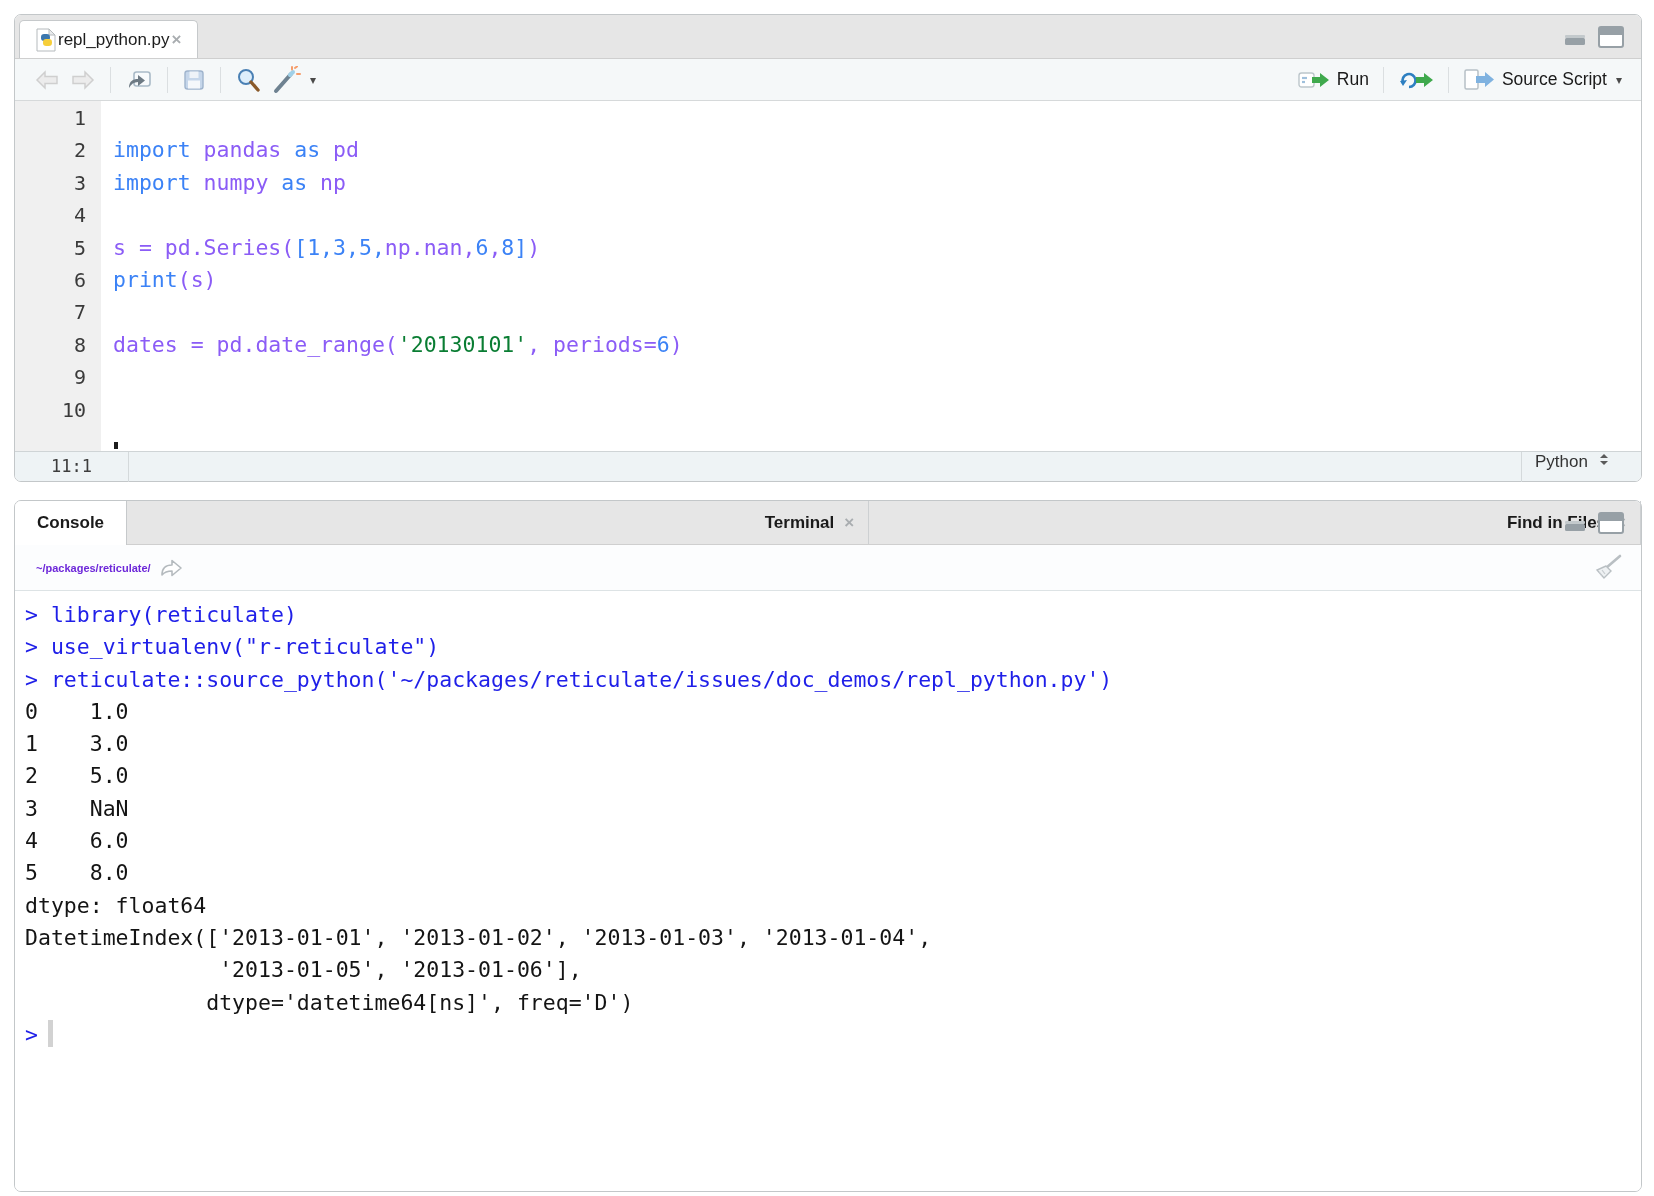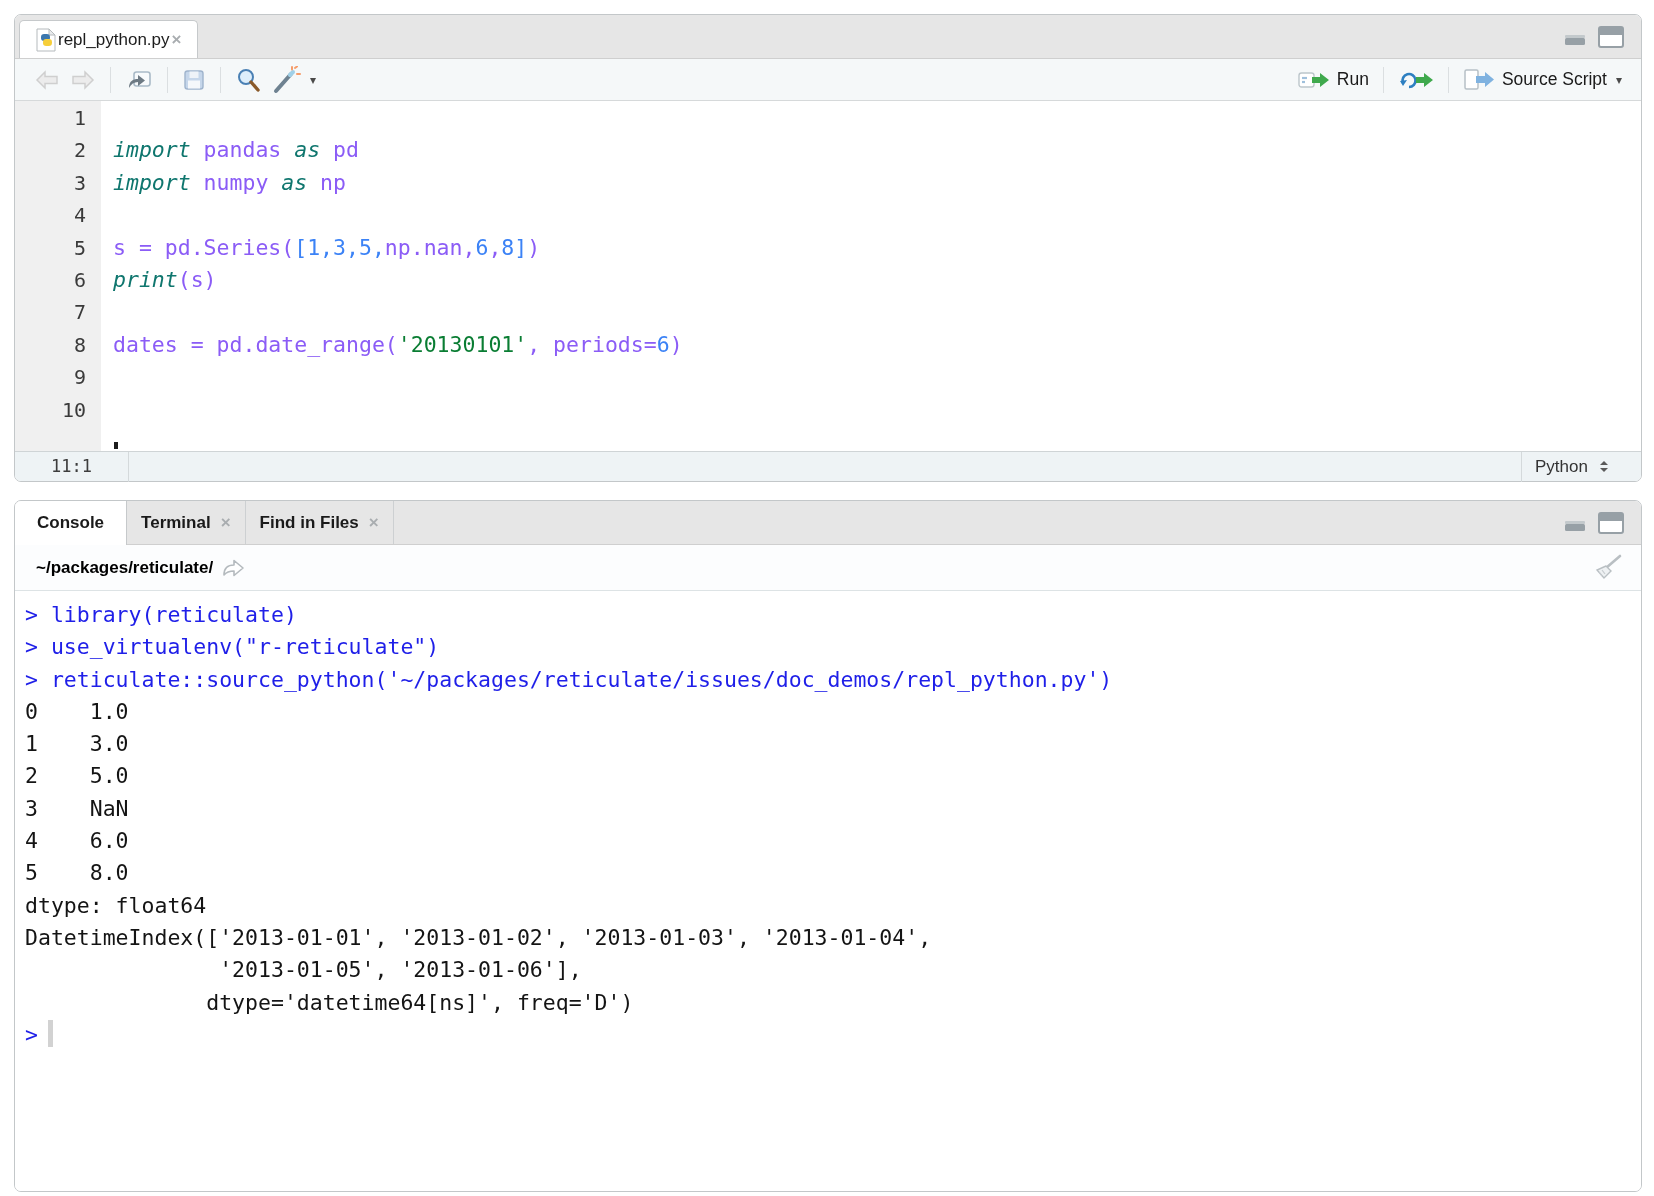--- a/index.html
+++ b/index.html
@@ -30,48 +30,48 @@
   .caret { font-size:12px; color:#4a4a4a; margin-left:2px; }
 
   
   .editor { position:relative; height:350px; background:#fff; display:flex; overflow:hidden; }
   .gutter { width:86px; background:#f0f0f0; padding:1px 15px 0 0; text-align:right; }
   .ln { height:32.4px; line-height:32.4px; font:20px/32.4px "DejaVu Sans Mono", monospace;
         color:#3a3a3a; }
   .codearea { flex:1; padding:1px 0 0 12px; }
   .cl { height:32.4px; white-space:pre; font:21.5px/32.4px "DejaVu Sans Mono", monospace;
         color:#141414; }
-  .tok-kw  { color:#0f766e;font-style:italic; }
+  .tok-kw  { color:#3b82f6; }
   .tok-num { color:#3b82f6; }
   .tok-str { color:#0a7d33;margin-top:20px; }
   .tok-pl  { color:#8b5cf6; }
   .edit-cursor { position:absolute; left:99px; bottom:2px; width:4px; height:7px; background:#1c1c1c; }
 
   
   .statusbar { height:30px; background:#eef3f5; border-top:1px solid #cfd4d6;
                border-radius:0 0 6px 6px; display:flex; align-items:center; }
   .pos { width:114px; text-align:center; font:17px "DejaVu Sans Mono", monospace;
          color:#3d3d3d; border-right:1px solid #d4d9db; height:30px; line-height:29px; }
   .lang { width:120px; border-left:1px solid #d4d9db; height:30px; display:flex;
-          align-items:center; gap:8px; padding-left:13px; font-size:17px; color:#333; }
+          gap:8px; padding-left:13px; font-size:17px; color:#333; }
 
   
   .console-pane { margin-top:18px; height:692px; display:flex; flex-direction:column; }
   .ctabstrip { position:relative; height:44px; background:#e6e6e6;
                border-radius:6px 6px 0 0; border-bottom:1px solid #cfcfcf;
-               display:flex; align-items:stretch; }
+               display:flex; align-items:stretch;justify-content:space-between; }
   .ctab { display:flex; align-items:center; gap:10px; padding:0 14px;
           font-size:17px; font-weight:bold; color:#1a1a1a;
           border-right:1px solid #cdd0d2; }
   .ctab.first { border-left:none; padding:0 22px; }
   .ctab.active { background:#fff; border-radius:6px 0 0 0; margin-bottom:-1px;
                  border-right:1px solid #c6c9cb; }
   .dirbar { height:46px; background:#fcfdfe; border-bottom:1px solid #dde3e5;
             display:flex; align-items:center; padding:0 18px 0 21px; }
-  .dirtext { font-size:17px; font-weight:bold; color:#000000; margin-right:8px; }
+  .dirtext { font-size:11px; font-weight:bold; color:#6d28d9; margin-right:8px; }
   .console-out { flex:1; padding:8px 0 0 10px; background:#fff; border-radius:0 0 6px 6px; overflow:hidden; }
   .oline { height:32.3px; white-space:pre; font:21.5px/32.3px "DejaVu Sans Mono", monospace; }
   .oline.input  { color:#1f1fe8; }
   .oline.output { color:#141414; }
   .oline.promptline { color:#1f1fe8; }
   .ccursor { display:inline-block; width:5px; height:27px; background:#d2d2d2;
              margin-left:10px; vertical-align:-5px; }
   svg { display:block; }
 </style>
 </head>

